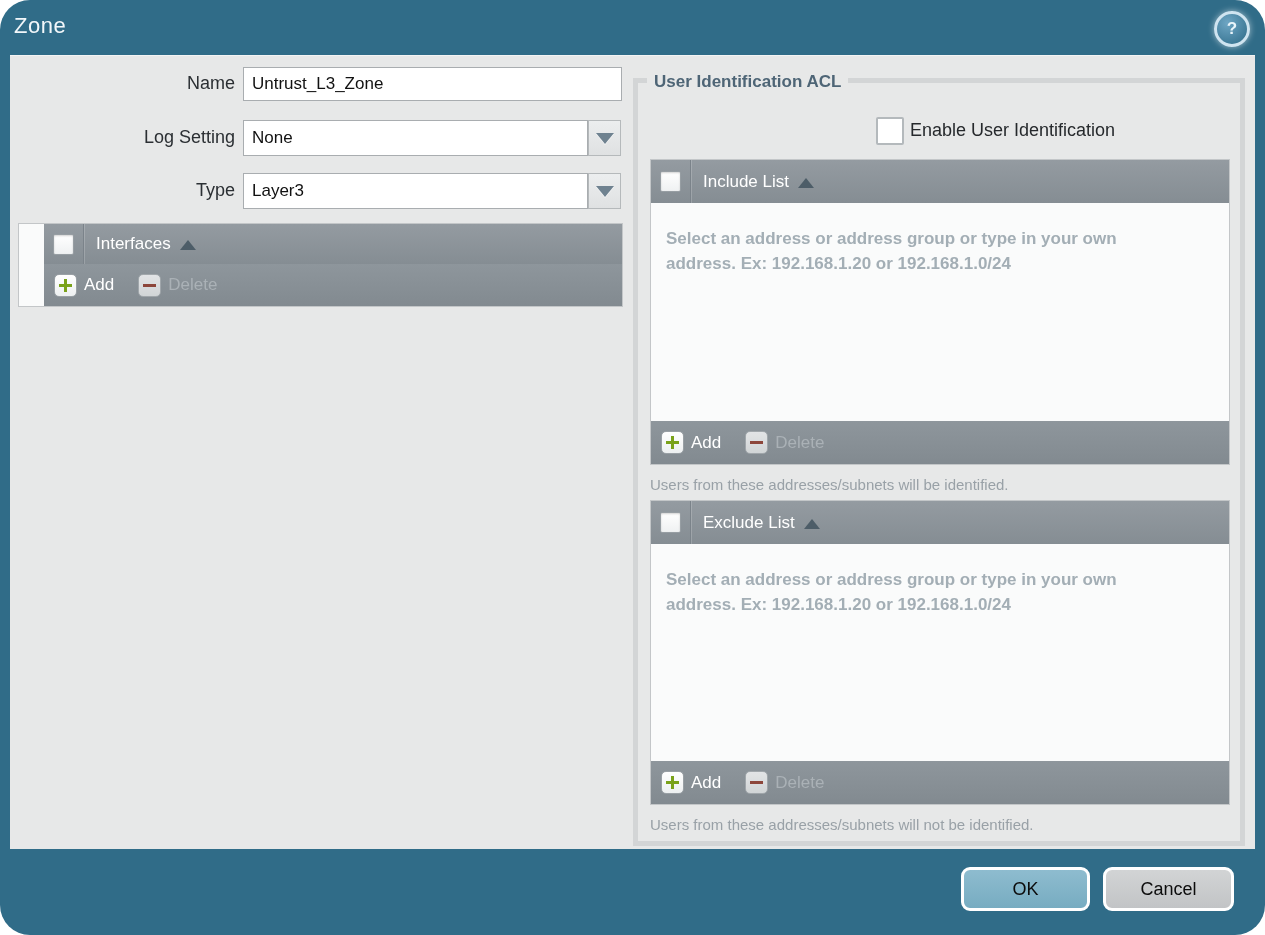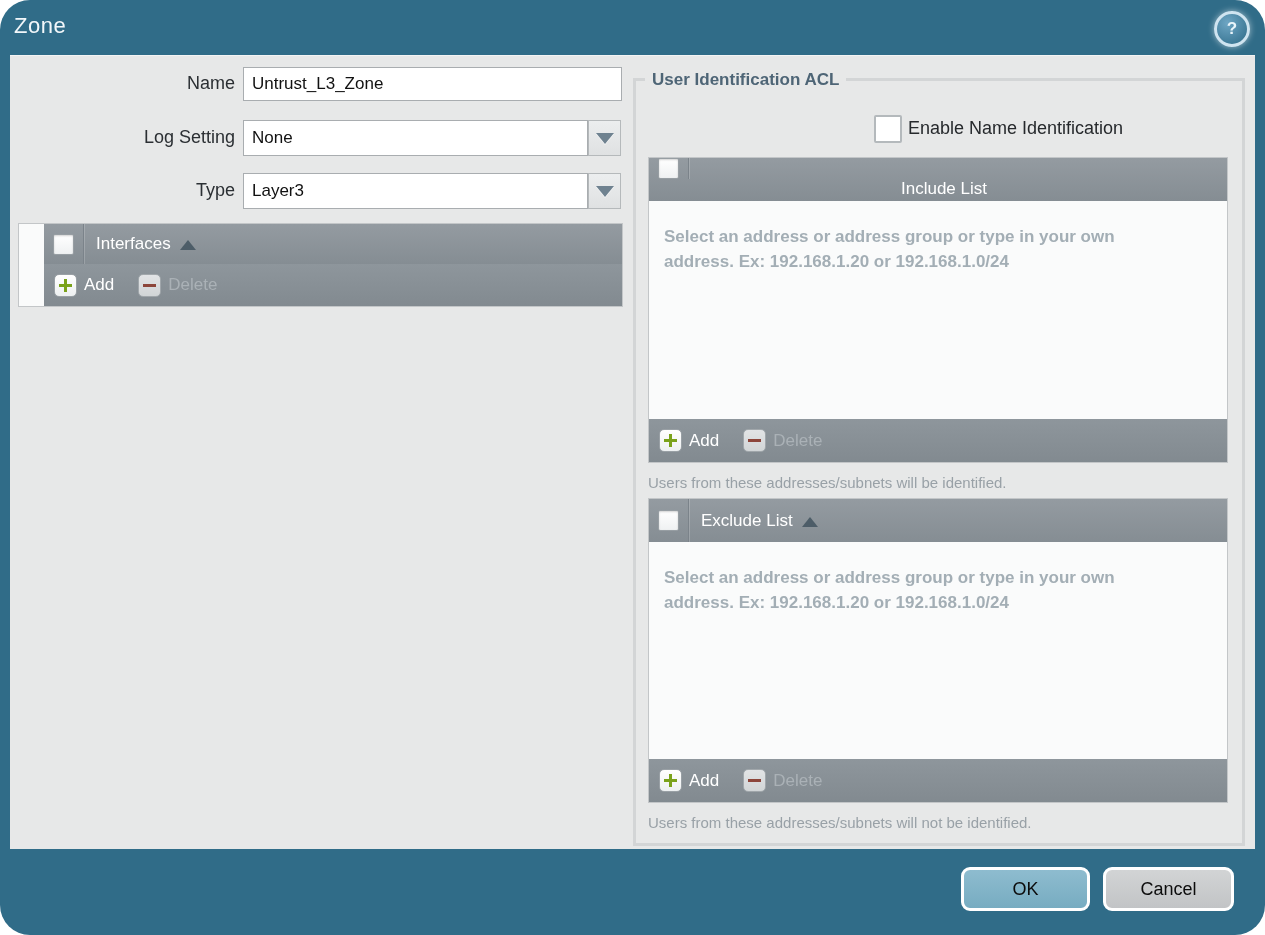--- a/index.html
+++ b/index.html
@@ -45,21 +45,21 @@
   .addbar{height:42px;background:linear-gradient(#8e969c,#828a90);display:flex;align-items:center;padding-left:10px;}
   .icon-box{width:21px;height:21px;border-radius:5px;display:flex;align-items:center;justify-content:center;cursor:pointer;}
   .icon-add{background:linear-gradient(#ffffff,#edf0f1);border:1px solid #99a0a5;}
   .icon-del{background:linear-gradient(#f2f3f4,#dfe2e3);border:1px solid #a5abaf;opacity:.85;}
   .add-label{color:#fff;font-size:17px;margin-left:7px;cursor:pointer;}
   .del-label{color:#aab1b6;font-size:17px;margin-left:7px;}
   .del-group{margin-left:24px;display:flex;align-items:center;}
   .add-group{display:flex;align-items:center;}
 
   
-  .fieldset{position:absolute;border:3px solid #f97316;box-sizing:border-box;}
+  .fieldset{position:absolute;border:5px solid #f97316;box-sizing:border-box;}
   .legend{position:absolute;top:-11px;left:9px;background:#e7e8e8;padding:0 7px;font-size:17px;font-weight:bold;color:#4e6576;}
 
   .placeholder{position:absolute;font-size:17px;color:#a3aeb5;line-height:25px;max-width:455px;font-weight:bold;}
   .caption{position:absolute;font-size:15px;color:#99a1a7;}
 
   .cb-label{position:absolute;font-size:18px;color:#26292c;}
 
   
   .btn{position:absolute;height:44px;border-radius:9px;border:3px solid #ffffff;box-sizing:border-box;
     font-family:"Liberation Sans",sans-serif;font-size:18px;color:#0c0c0c;cursor:pointer;}
@@ -119,24 +119,24 @@
           <span class="del-label">Delete</span>
         </div>
       </div>
     </div>
 
 
     <div class="fieldset" style="left:623px;top:22px;width:612px;height:768px;border-color:#d3d5d6;">
       <span class="legend">User Identification ACL</span>
 
       <span class="checkbox cb-lg" style="position:absolute;left:238px;top:34px;"></span>
-      <div class="cb-label" style="left:272px;top:37px;">Enable Name Identification</div>
+      <div class="cb-label" style="left:272px;top:37px;">Enable User Identification</div>
 
       <div class="tbl" style="left:12px;top:76px;width:580px;">
-        <div class="tbl-head" style="height:43px;flex-direction:column;">
+        <div class="tbl-head" style="height:43px;">
           <div class="cb-cell">
             <span class="checkbox cb-sm"></span>
           </div>
           <span class="tbl-title">Include List</span>
           <span class="tri-up"></span>
         </div>
         <div class="tbl-body" style="height:218px;">
           <div class="placeholder" style="left:15px;top:23px;">Select an address or address group or type in your own address. Ex: 192.168.1.20 or 192.168.1.0/24</div>
         </div>
         <div class="addbar" style="height:43px;">

